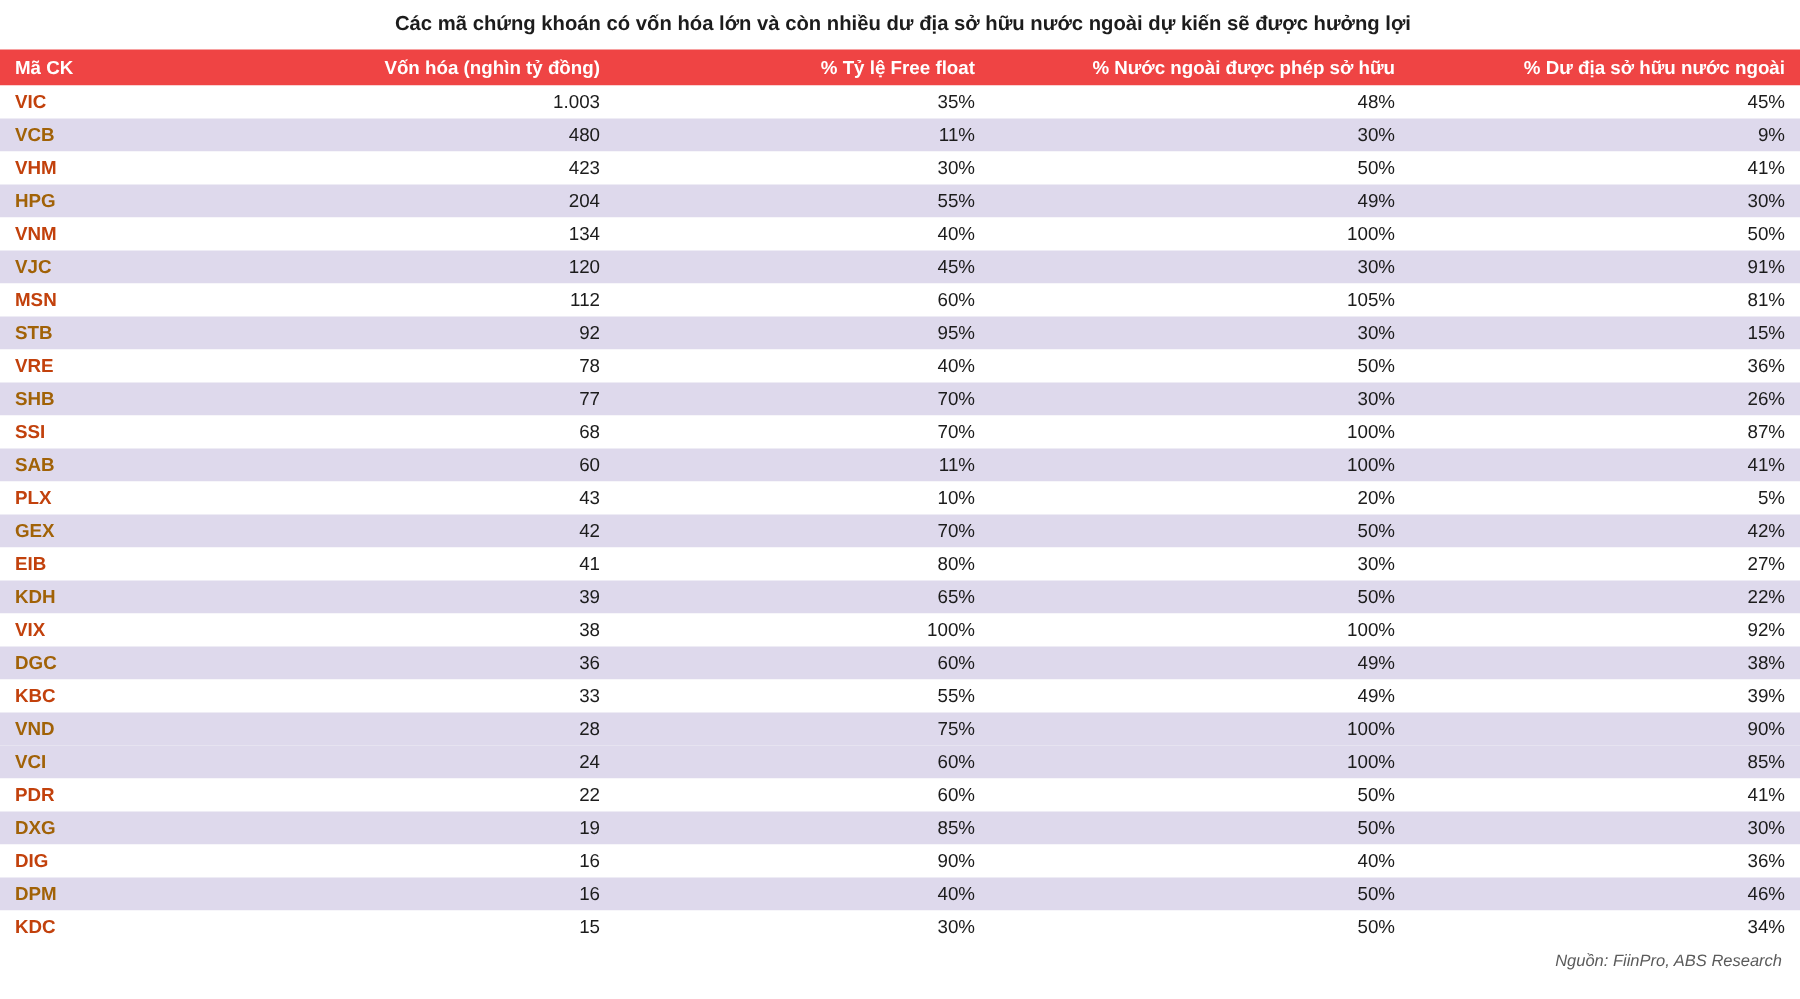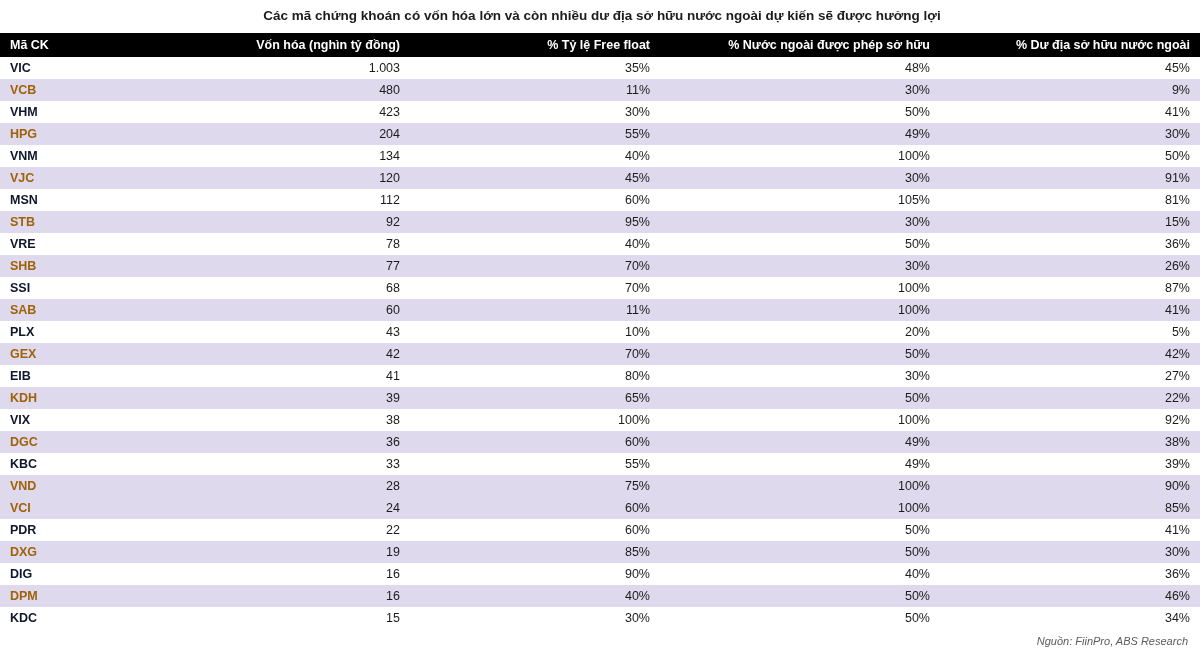--- a/index.html
+++ b/index.html
@@ -33,21 +33,21 @@
     border-collapse: collapse;
     table-layout: fixed;
   }
   table.data col.c0 { width: 180px; }
   table.data col.c1 { width: 230px; }
   table.data col.c2 { width: 250px; }
   table.data col.c3 { width: 280px; }
   table.data col.c4 { width: 260px; }
 
   thead th {
-    background: #000000;
+    background: #ef4444;
     color: #ffffff;
     font-size: 12.5px;
     font-weight: bold;
     height: 24px;
     padding: 3px 10px;
     box-sizing: border-box;
     vertical-align: middle;
     white-space: nowrap;
   }
   thead th.left { text-align: left; }
@@ -63,21 +63,21 @@
   }
   tbody tr.odd td {
     background: #ffffff;
   }
   tbody tr.even td {
     background: #ded9ec;
   }
   tbody td.ticker {
     text-align: left;
     font-weight: bold;
-    color: #0f172a;
+    color: #c2410c;
   }
   tbody tr.even td.ticker {
     color: #a16207;
   }
   tbody td.num {
     text-align: right;
     color: #1c1c1c;
   }
   .source {
     text-align: right;

